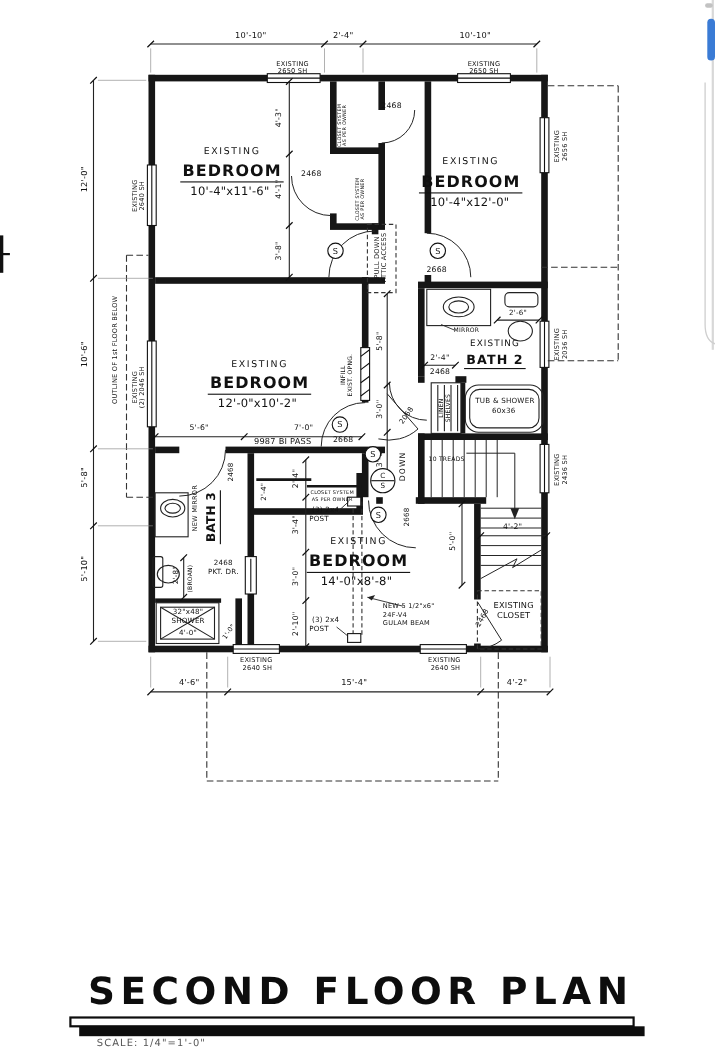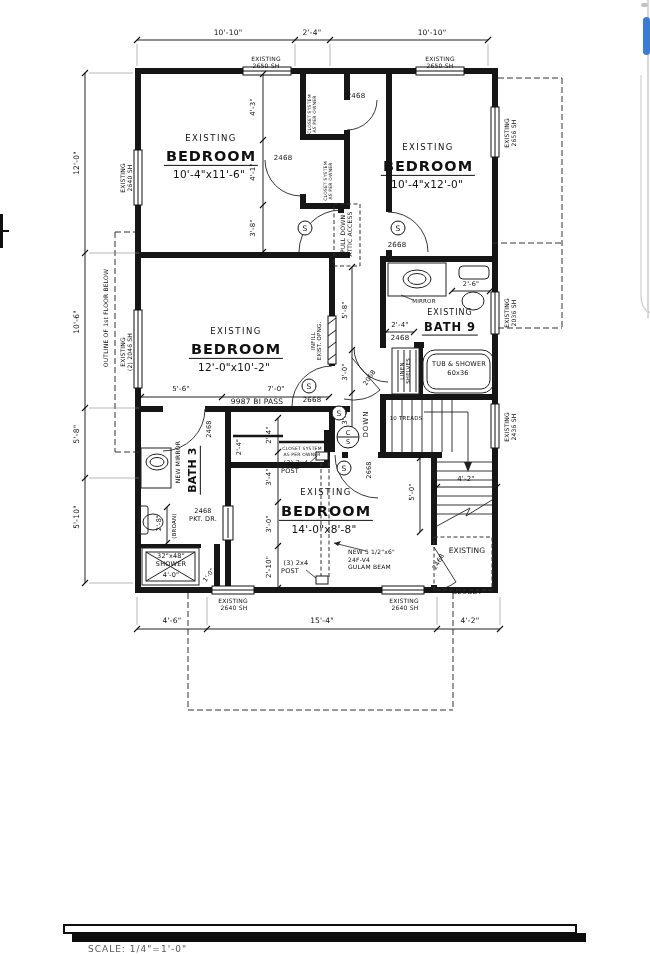--- a/index.html
+++ b/index.html
@@ -189,24 +189,24 @@
 
   <div class="lbl" style="left:236px;top:332px;font-size:8.5px;letter-spacing:1.5px">EXISTING</div>
   <div class="lbl b u" style="left:236px;top:350px;font-size:14.5px;letter-spacing:1px">BEDROOM</div>
   <div class="lbl" style="left:234px;top:368px;font-size:10.5px">12'-0"x10'-2"</div>
 
   <div class="lbl" style="left:326px;top:493px;font-size:8.5px;letter-spacing:1.5px">EXISTING</div>
   <div class="lbl b u" style="left:326px;top:512px;font-size:14.5px;letter-spacing:1px">BEDROOM</div>
   <div class="lbl" style="left:324px;top:530px;font-size:10.5px">14'-0"x8'-8"</div>
 
   <div class="lbl" style="left:450px;top:313px;font-size:8px;letter-spacing:1px">EXISTING</div>
-  <div class="lbl b u" style="left:450px;top:328px;font-size:11.5px;letter-spacing:1px">BATH 9</div>
+  <div class="lbl b u" style="left:450px;top:328px;font-size:11.5px;letter-spacing:1px">BATH 2</div>
 
   <div class="lbl" style="left:467px;top:551px;font-size:7.5px">EXISTING</div>
-  <div class="lbl" style="left:467px;top:592px;font-size:7.5px">CLOSET</div>
+  <div class="lbl" style="left:467px;top:560px;font-size:7.5px">CLOSET</div>
 
   <div class="lbl" style="left:424px;top:301px;font-size:5.5px">MIRROR</div>
   <div class="lbl" style="left:471px;top:285px;font-size:6.5px">2'-6"</div>
   <div class="lbl" style="left:459px;top:365px;font-size:6.5px">TUB &amp; SHOWER</div>
   <div class="lbl" style="left:458px;top:374px;font-size:6.5px">60x36</div>
   <div class="lbl" style="left:400px;top:326px;font-size:7px">2'-4"</div>
   <div class="lbl" style="left:400px;top:339px;font-size:7px">2468</div>
   <div class="lbl v two" style="left:405px;top:371px;font-size:5.5px">
     <div>LINEN</div>
     <div>SHELVES</div>
@@ -322,20 +322,21 @@
     </div>
   <div class="sdot" style="left:344px;top:468px">
       <span>S</span>
     </div>
   <div class="csdot" style="left:348px;top:437px">
     <span>C</span>
     <span class="mid"></span>
     <span>S</span>
   </div>
 
+  <div class="title">SECOND FLOOR PLAN</div>
   <div class="bar-outline"></div>
   <div class="bar-solid"></div>
   <div class="scale">SCALE: 1/4"=1'-0"</div>
 
   <div class="sb-track"></div>
   <div class="sb-thumb"></div>
   <div class="sb-cap"></div>
   <svg width="650" height="955" style="pointer-events:none">
     <path d="M641 75 V295 Q641 311 652 313" stroke="#cfcfcf" stroke-width="1.2" fill="none"></path>
   </svg>

